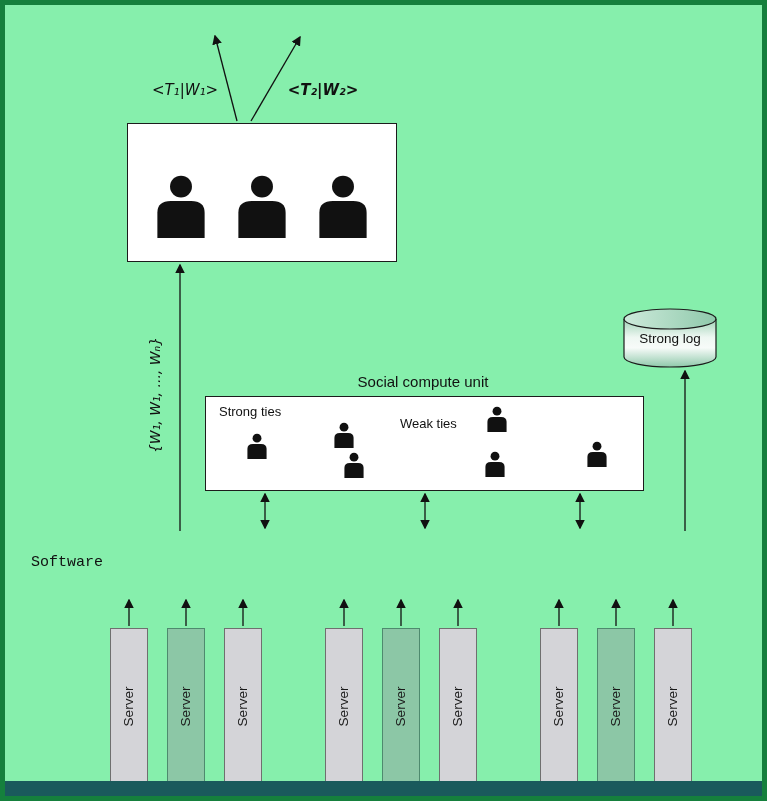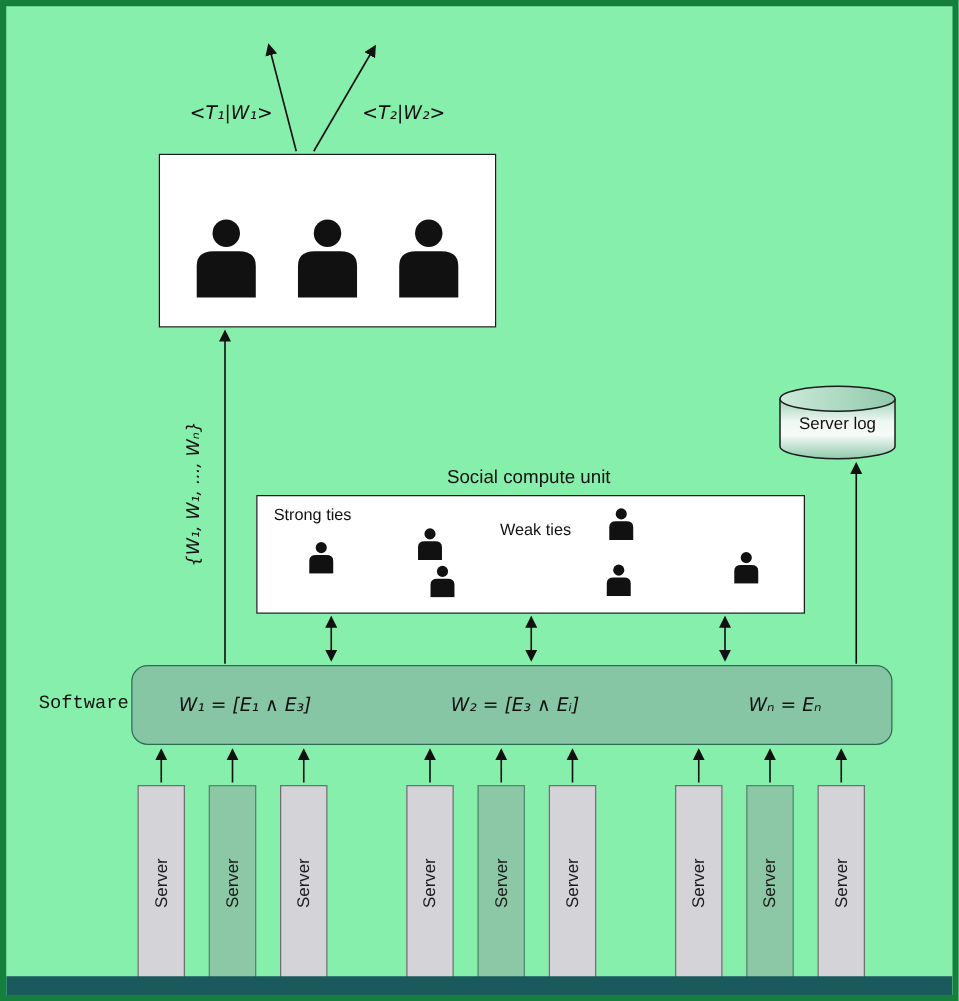--- a/index.html
+++ b/index.html
@@ -135,37 +135,37 @@
       </g>
     </g>
 
     <g>
       <path d="M619 314 V352 A46 10 0 0 0 711 352 V314" fill="url(#cylBody)" stroke="#1c1c1c" stroke-width="1.2"></path>
       <ellipse cx="665" cy="314" rx="46" ry="10" fill="url(#cylTop)" stroke="#1c1c1c" stroke-width="1.2"></ellipse>
     </g>
   </svg>
 
   <div class="abs lbl italic center" style="left:130px;top:77px;width:100px;">&lt;T₁|W₁&gt;</div>
-  <div class="abs lbl italic center" style="left:268px;top:77px;width:100px;">&lt;T₂|W₂&gt;</div>
+  <div class="abs lbl italic center" style="left:268px;top:77px;width:100px;font-weight:bold;">&lt;T₂|W₂&gt;</div>
 
   <div class="abs mon-box">
     <svg class="abs person-big" style="left:26px;top:46px;">
         <use href="#person"></use>
       </svg>
     <svg class="abs person-big" style="left:107px;top:46px;">
         <use href="#person"></use>
       </svg>
     <svg class="abs person-big" style="left:188px;top:46px;">
         <use href="#person"></use>
       </svg>
   </div>
 
   <div class="abs center flow-label italic">{W₁, W₁, ..., Wₙ}</div>
 
-  <div class="abs center cyl-label">Server log</div>
+  <div class="abs center cyl-label">Strong log</div>
 
   <div class="abs scu-box">
     <div class="abs tie-lbl" style="left:13px;top:7px;">Strong ties</div>
     <div class="abs tie-lbl" style="left:194px;top:19px;">Weak ties</div>
     <svg class="abs person-small" style="left:40px;top:36px;">
         <use href="#person"></use>
       </svg>
     <svg class="abs person-small" style="left:127px;top:25px;">
         <use href="#person"></use>
       </svg>
@@ -178,25 +178,20 @@
     <svg class="abs person-small" style="left:278px;top:54px;">
         <use href="#person"></use>
       </svg>
     <svg class="abs person-small" style="left:380px;top:44px;">
         <use href="#person"></use>
       </svg>
   </div>
   <div class="abs lbl center scu-title">Social compute unit</div>
 
   <div class="abs sw-label">Software</div>
-  <div class="abs sw-bar">
-    <div class="abs center italic sw-formula" style="left:5px;">W₁ = [E₁ ∧ E₃]</div>
-    <div class="abs center italic sw-formula" style="left:221px;">W₂ = [E₃ ∧ Eᵢ]</div>
-    <div class="abs center italic sw-formula" style="left:437px;">Wₙ = Eₙ</div>
-  </div>
 
   <div class="abs server gray" style="left:105px;">
       <span>Server</span>
     </div>
   <div class="abs server green" style="left:162px;">
       <span>Server</span>
     </div>
   <div class="abs server gray" style="left:219px;">
       <span>Server</span>
     </div>

